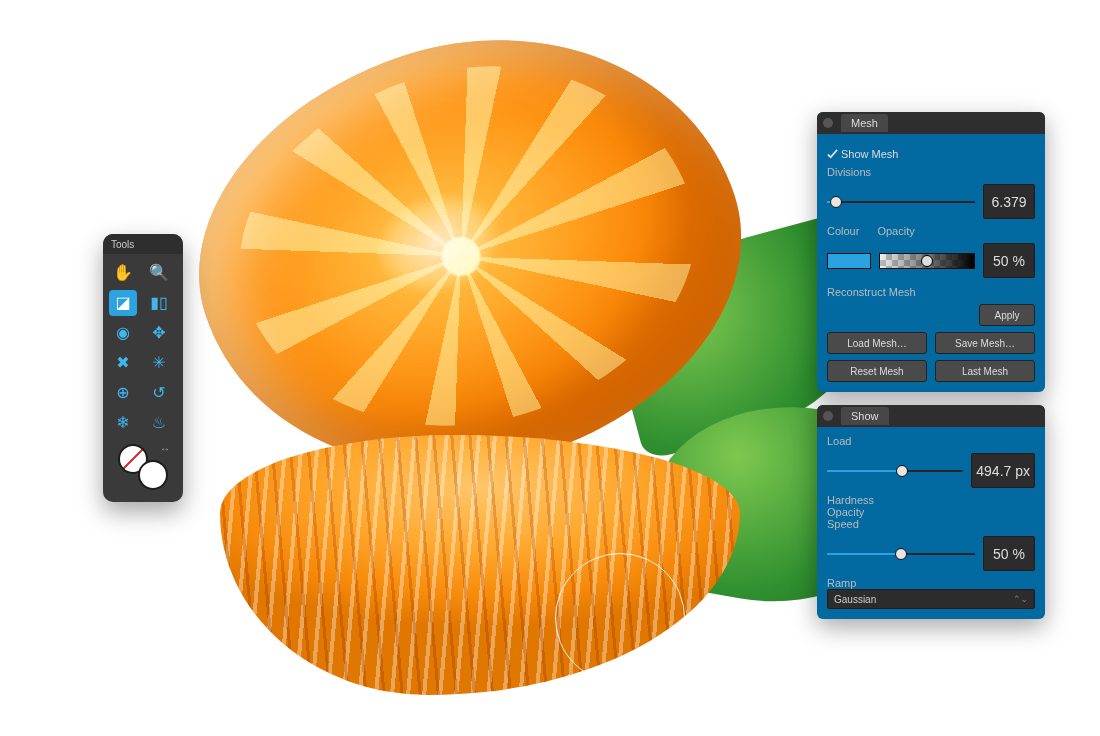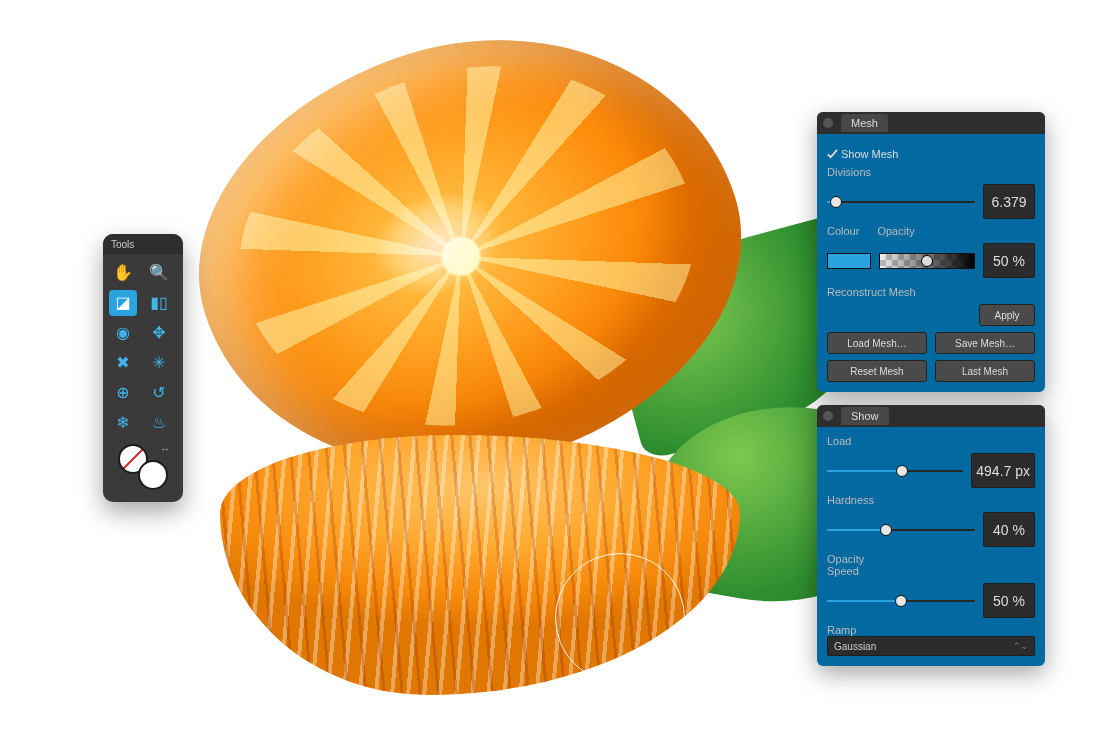--- a/index.html
+++ b/index.html
@@ -278,29 +278,20 @@
       <div class="slider-wrap">
         <div class="track">
             <div class="fill" style="width: 55%;"></div>
             <div class="knob" style="left: 55%;"></div>
           </div>
       </div>
       <div class="valbox">494.7 px</div>
     </div>
 
     <div class="lbl">Hardness</div>
-    <div class="row">
-      <div class="slider-wrap">
-        <div class="track">
-            <div class="fill" style="width: 40%;"></div>
-            <div class="knob" style="left: 40%;"></div>
-          </div>
-      </div>
-      <div class="valbox">40 %</div>
-    </div>
 
     <div class="lbl">Opacity</div>
 
     <div class="lbl">Speed</div>
     <div class="row">
       <div class="slider-wrap">
         <div class="track">
             <div class="fill" style="width: 50%;"></div>
             <div class="knob" style="left: 50%;"></div>
           </div>

